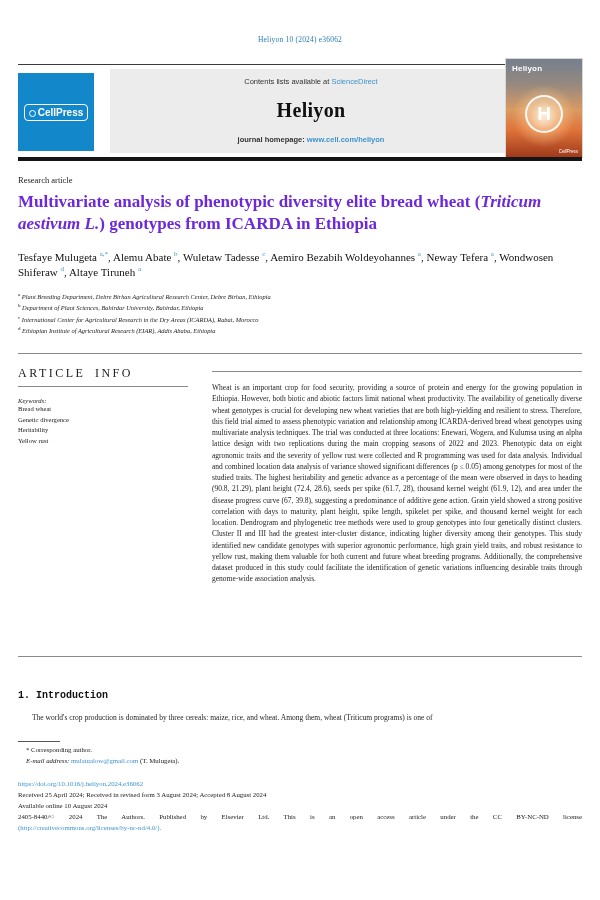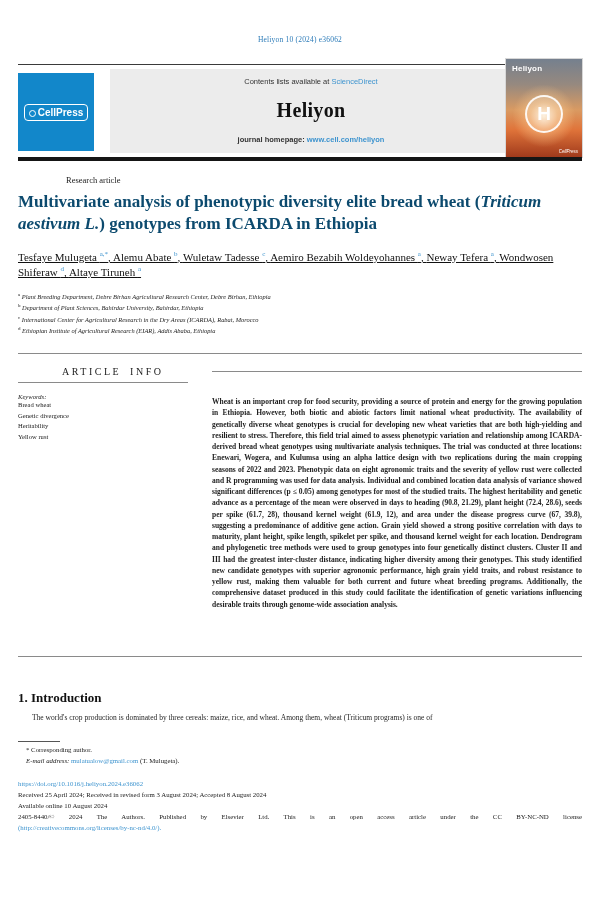--- a/index.html
+++ b/index.html
@@ -41,43 +41,43 @@
   .cover-circle{position:absolute;left:50%;top:56%;transform:translate(-50%,-50%);
     width:38px;height:38px;border:2px solid rgba(255,255,255,.9);border-radius:50%;
     background:rgba(255,255,255,.16);display:flex;align-items:center;justify-content:center;}
   .cover-h{color:#fff;font-family:"Liberation Sans",sans-serif;font-weight:bold;font-size:19px;}
   .cover-pub{position:absolute;right:4px;bottom:3px;color:#fff;
     font-family:"Liberation Sans",sans-serif;font-size:4.5px;font-style:italic;}
 
   .thick-rule{position:absolute;top:157px;left:18px;width:564px;height:4px;background:#151515;}
 
   
-  .type-label{position:absolute;top:175px;left:18px;font-size:8.5px;color:#222;margin-left:48px;}
-  .title{position:absolute;top:191px;left:18px;width:564px;font-size:17px;line-height:1.3;color:#0c4a6e;}
+  .type-label{position:absolute;top:175px;left:18px;font-size:8.5px;color:#222;}
+  .title{position:absolute;top:191px;left:18px;width:564px;font-size:17px;line-height:1.3;color:#6d28d9;}
   .title .it{font-style:italic;}
-  .authors{position:absolute;top:250px;left:18px;width:564px;font-size:11px;line-height:1.4;color:#111;text-decoration:underline;}
+  .authors{position:absolute;top:250px;left:18px;width:564px;font-size:11px;line-height:1.4;color:#111;}
   .sup-link{color:var(--link);font-size:7px;}
   .affil-list{position:absolute;top:291px;left:18px;width:564px;}
   .affil{font-size:6.4px;font-style:italic;line-height:1.6;color:#222;}
   .affil sup{font-size:5px;font-style:normal;}
 
   .rule1{position:absolute;top:353px;left:18px;width:564px;border-top:1px solid #8a8a8a;}
   .rule2{position:absolute;top:656px;left:18px;width:564px;border-top:1px solid #8a8a8a;}
 
   
   .col-left{position:absolute;top:366px;left:18px;width:170px;}
   .col-right{position:absolute;top:366px;left:212px;width:370px;}
-  .col-head{font-size:10px;letter-spacing:2.5px;word-spacing:4px;color:#222;margin-left:44px;}
+  .col-head{font-size:12px;letter-spacing:2.5px;word-spacing:4px;color:#222;}
   .col-head-rule{border-top:1px solid #8a8a8a;margin-top:5px;}
   .kw-label{font-size:6.6px;font-style:italic;margin-top:10px;color:#222;}
   .kw{font-size:6.6px;line-height:1.6;color:#222;}
-  .abstract-text{margin-top:24px;font-size:7.5px;line-height:1.5;text-align:justify;color:#1e1e1e;font-weight:bold;}
+  .abstract-text{margin-top:10px;font-size:7.5px;line-height:1.5;text-align:justify;color:#1e1e1e;}
 
   
-  .intro-head{position:absolute;top:690px;left:18px;font-size:13px;font-weight:bold;color:#111;}
+  .intro-head{position:absolute;top:690px;left:18px;font-size:10px;font-weight:bold;color:#111;font-family:Liberation Mono, monospace;}
   .intro-text{position:absolute;top:713px;left:18px;width:564px;font-size:7.5px;color:#1e1e1e;text-indent:14px;}
 
   
   .foot-rule{position:absolute;top:741px;left:18px;width:42px;border-top:1px solid #555;}
   .foot-corresponding{position:absolute;top:746px;left:26px;font-size:6.8px;color:#222;}
   .foot-email{position:absolute;top:757px;left:26px;font-size:6.8px;color:#222;}
   .foot-email .lbl{font-style:italic;}
 
   
   .doi{position:absolute;top:780px;left:18px;font-size:6.8px;}

